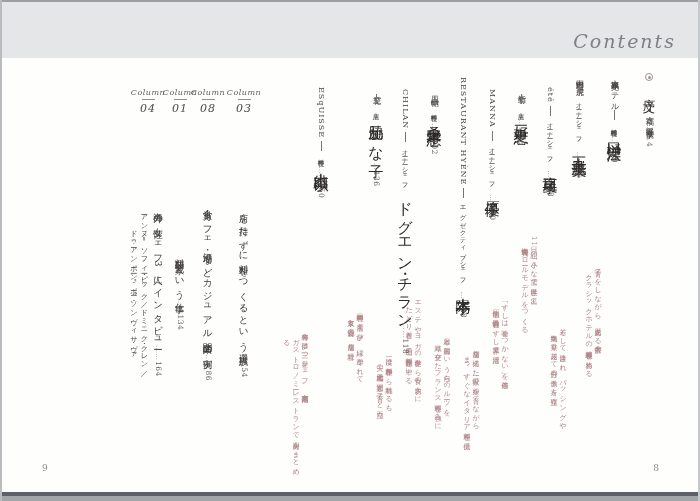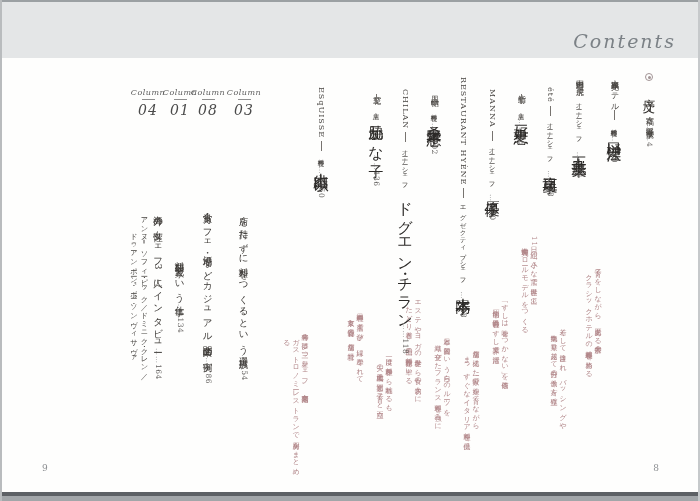--- a/index.html
+++ b/index.html
@@ -36,21 +36,21 @@
   
   .ptitle{font-size:12.5px;letter-spacing:3px;color:#35322f;}
   .pcredit{font-size:8px;letter-spacing:1px;color:#45423f;}
   .pbullet{display:inline-block;width:6px;height:6px;border:1px solid #a29495;border-radius:50%;position:relative;}
   .pbullet::after{content:"";position:absolute;left:1.5px;top:1.5px;right:1.5px;bottom:1.5px;background:#a29495;border-radius:50%;}
 
   
   .centry{position:absolute;top:88px;text-align:center;}
   .cword{display:block;font-style:italic;font-size:8px;color:#5c5c5c;letter-spacing:0.5px;}
   .crule{display:block;width:13px;height:1px;background:#8f8f8f;margin:2px auto;}
-  .cnum{display:block;font-style:italic;font-size:14px;letter-spacing:1px;color:#4a4a4a;}
+  .cnum{display:block;font-style:italic;font-size:11px;letter-spacing:1px;color:#4a4a4a;}
   .cbody{writing-mode:vertical-rl;text-orientation:mixed;height:336px;width:max-content;margin:8px auto 0;}
   .cline{line-height:1.2;}
   .ctitle{font-size:9.5px;letter-spacing:1.5px;color:#3b3835;}
   .csub{font-size:7.2px;letter-spacing:0.5px;color:#45423f;line-height:1.45;}
 </style>
 </head>
 <body>
 
 <div class="spread">
   <div class="topband"></div>

